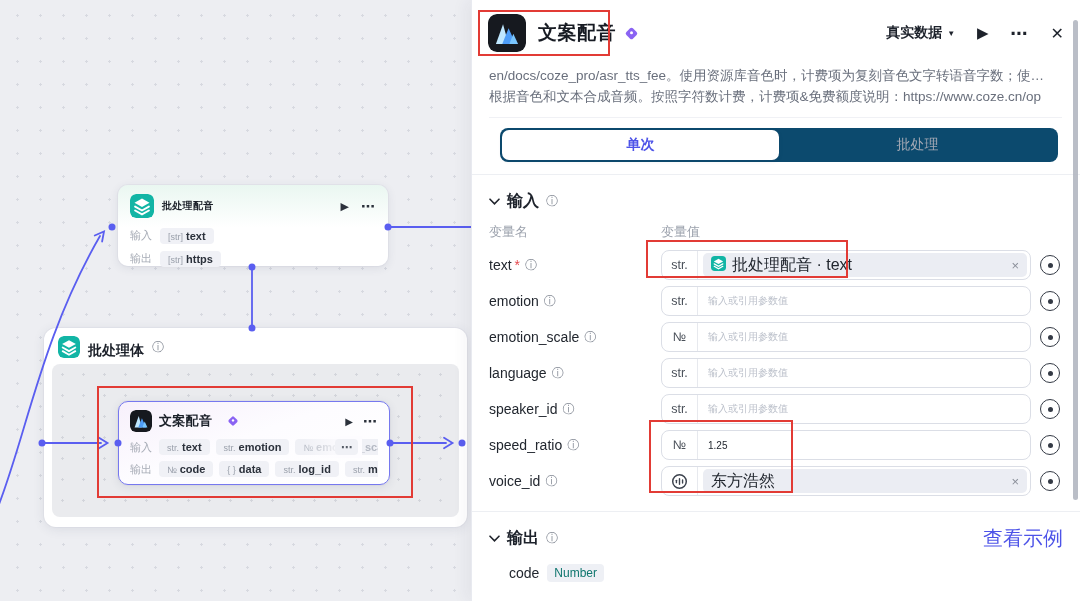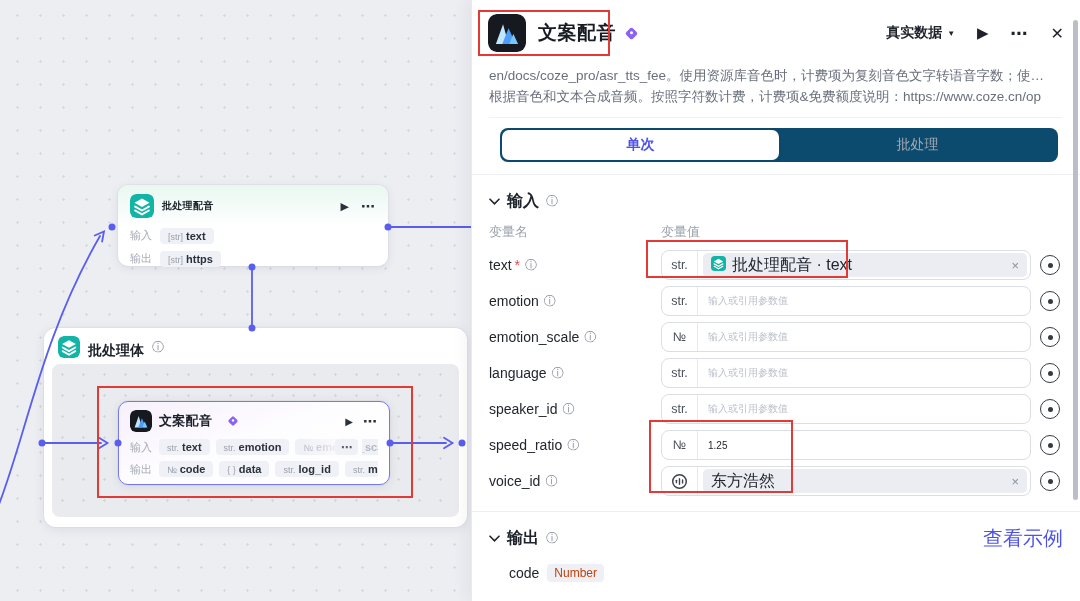--- a/index.html
+++ b/index.html
@@ -110,21 +110,21 @@
   .vchip .vtxt { font-size:16px; color:#22272f; white-space:nowrap; }
   .vchip .x { margin-left:auto; color:#8a8f99; font-size:13px; cursor:pointer; }
   .target { width:20px; height:20px; border:1.6px solid #343a45; border-radius:50%;
     margin-left:9px; flex:0 0 auto; display:flex; align-items:center; justify-content:center; cursor:pointer; }
   .target i { width:5px; height:5px; background:#343a45; border-radius:50%; }
   .vicon { width:36px; flex:0 0 auto; display:flex; justify-content:center; align-items:center;
     border-right:1px solid #e7e9ee; height:28px; }
 
   #out-fields { margin:14px 17px 0 37px; display:flex; align-items:center; gap:8px; }
   .fname { font-size:14px; color:#22272f; }
-  .fbadge { font-size:12px; color:#c2410c; background:#eef0f5; border-radius:4px; padding:2px 7px; }
+  .fbadge { font-size:12px; color:#0f766e; background:#eef0f5; border-radius:4px; padding:2px 7px; }
 
   #hdr-redbox { left:6px; top:10px; width:132px; height:46px; }
   #val-redbox { left:174px; top:240px; width:202px; height:38px; }
   #spd-redbox { left:177px; top:420px; width:144px; height:73px; }
 
   .scrollbar { position:absolute; right:2px; top:20px; width:5px; height:480px;
     background:#aeb3bd; border-radius:3px; opacity:.85; cursor:pointer; }
 </style>
 </head>
 <body>

